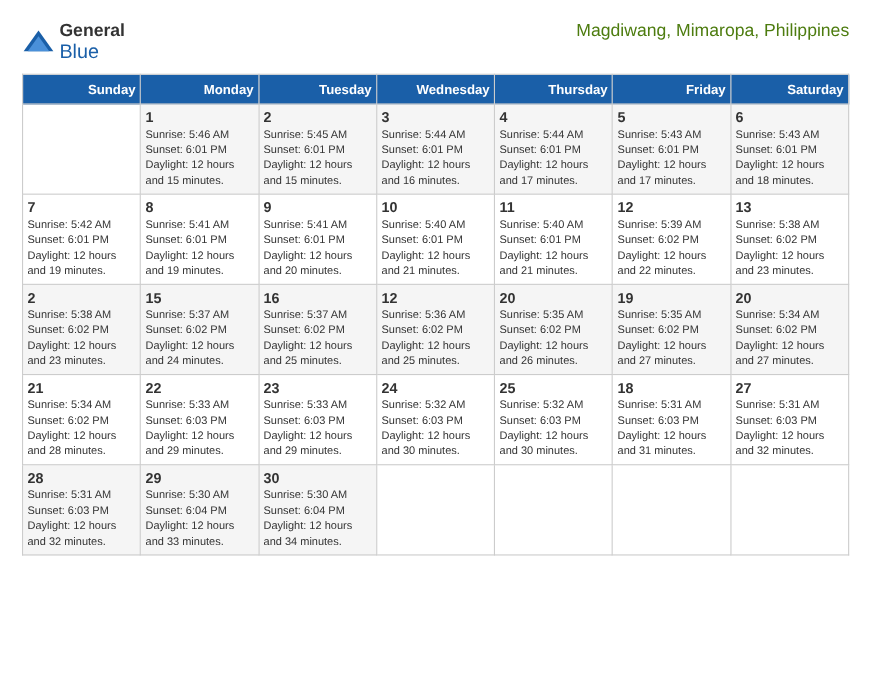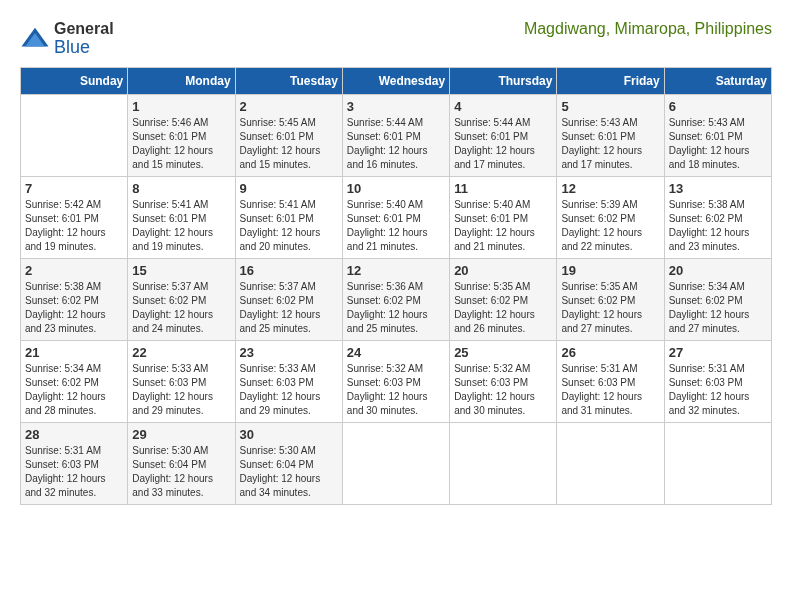--- a/index.html
+++ b/index.html
@@ -234,21 +234,21 @@
         </td>
         <td>
           <span class="day-number">24</span>
           <div class="day-info">Sunrise: 5:32 AM<br>Sunset: 6:03 PM<br>Daylight: 12 hours and 30 minutes.</div>
         </td>
         <td>
           <span class="day-number">25</span>
           <div class="day-info">Sunrise: 5:32 AM<br>Sunset: 6:03 PM<br>Daylight: 12 hours and 30 minutes.</div>
         </td>
         <td>
-          <span class="day-number">26</span>
+          <span class="day-number">18</span>
           <div class="day-info">Sunrise: 5:31 AM<br>Sunset: 6:03 PM<br>Daylight: 12 hours and 31 minutes.</div>
         </td>
         <td>
           <span class="day-number">27</span>
           <div class="day-info">Sunrise: 5:31 AM<br>Sunset: 6:03 PM<br>Daylight: 12 hours and 32 minutes.</div>
         </td>
       </tr>
       <tr>
         <td>
           <span class="day-number">28</span>

